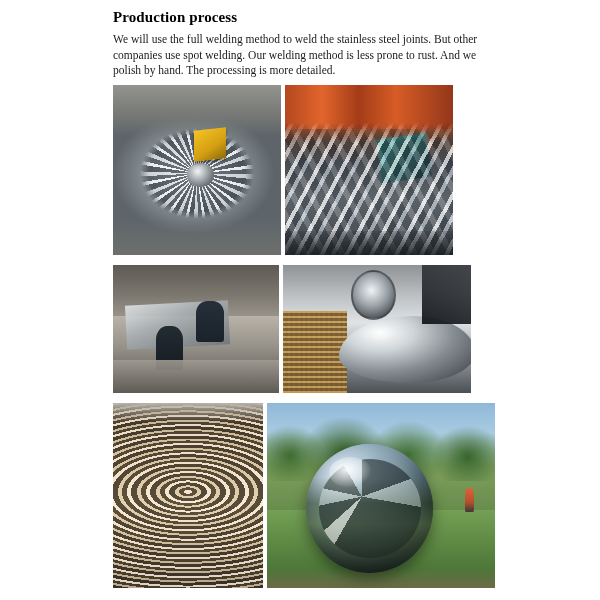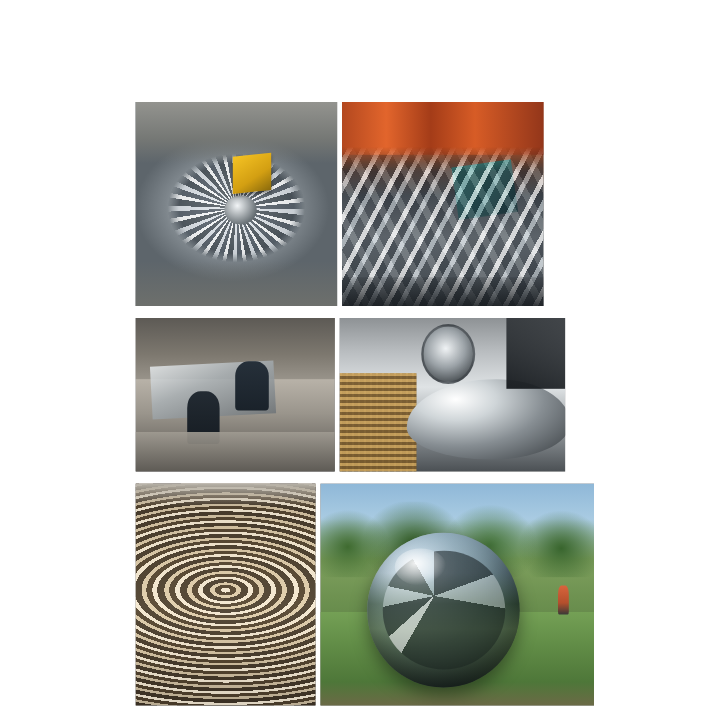--- a/index.html
+++ b/index.html
@@ -340,20 +340,24 @@
     height: 13%;
     background: linear-gradient(180deg, #d8643c 0%, #b44f2c 60%, #3b3a38 100%);
     border-radius: 30% 30% 10% 10%;
   }
 </style>
 </head>
 <body>
 
 <div class="page">
 
+  <div class="content">
+    <h1 class="heading">Production process</h1>
+    <p class="paragraph">We will use the full welding method to weld the stainless steel joints. But other companies use spot welding. Our welding method is less prone to rust. And we polish by hand. The processing is more detailed.</p>
+  </div>
 
   <div class="gallery">
 
     <div class="row r1">
       <div class="photo p1 ph-spiral">
         <div class="base"></div>
         <div class="sheen"></div>
         <div class="ground"></div>
         <div class="core"></div>
         <div class="yellowbox"></div>

